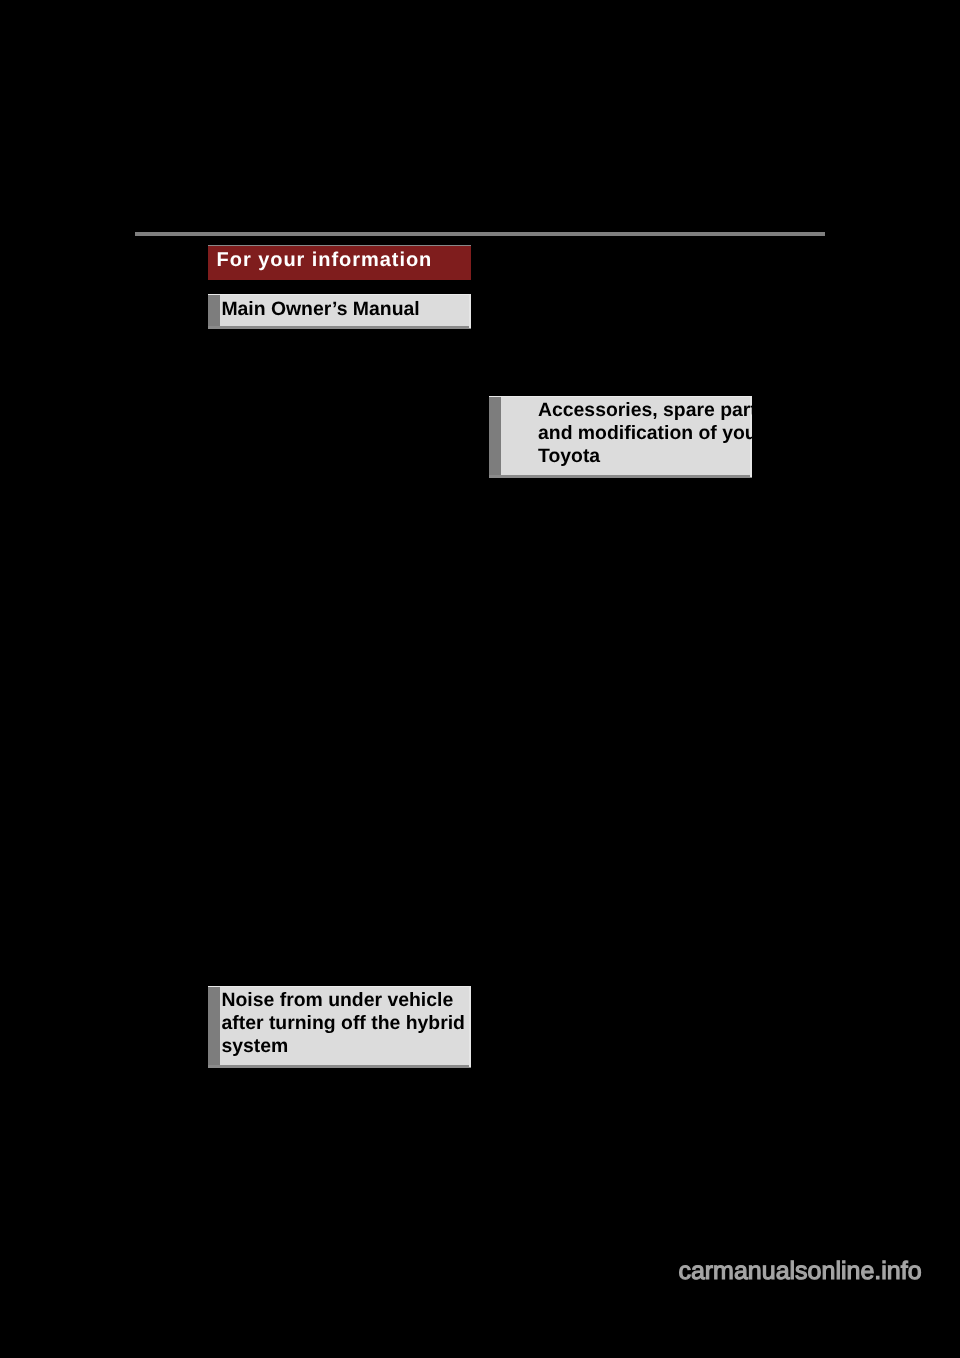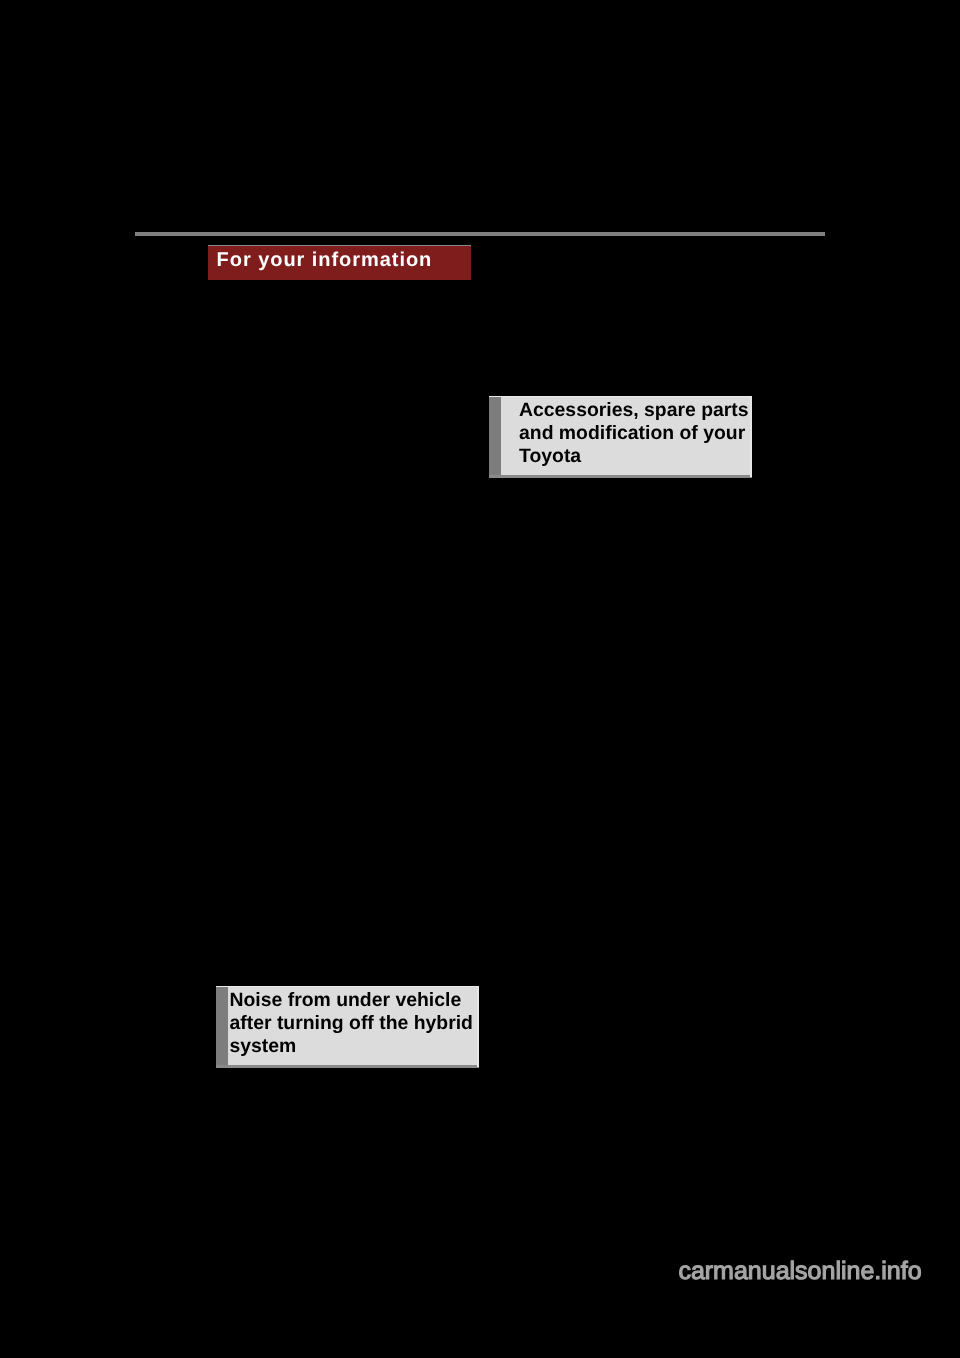--- a/index.html
+++ b/index.html
@@ -79,23 +79,23 @@
     font-size: 19.4px;
     font-weight: bold;
     line-height: 23.25px;
     white-space: pre;
   }
 
   #topic-main { left: 208px; top: 294px; width: 263px; height: 35.4px; }
   #topic-main .label { top: 3.6px; left: 13.4px; }
 
   #topic-accessories { left: 489px; top: 396px; width: 263px; height: 82px; }
-  #topic-accessories .label { top: 2.55px; left: 0; padding-left: 30px; }
+  #topic-accessories .label { top: 2.55px; left: 19px; padding-left: 30px; }
 
-  #topic-noise { left: 216px; top: 986px; width: 263px; height: 82px; }
+  #topic-noise { left: 208px; top: 986px; width: 263px; height: 82px; }
   #topic-noise .label { top: 2.9px; left: 13.5px; }
 
   .watermark {
     position: absolute;
     left: 678.4px; top: 1258px;
     color: #a5a5a5;
     font-size: 25px;
     line-height: 27.5px;
     white-space: nowrap;
     -webkit-text-stroke: 1.15px #a5a5a5;
@@ -106,20 +106,27 @@
 
 <div class="page">
 
   <div class="rule"></div>
 
   <div class="section-header">
     <span class="hl-top"></span>
     <span class="label">For your information</span>
   </div>
 
+  <div class="topic" id="topic-main">
+    <span class="bar"></span>
+    <span class="hl-top"></span>
+    <span class="shadow"></span>
+    <span class="hl-right"></span>
+    <span class="label">Main Owner’s Manual</span>
+  </div>
 
   <div class="topic" id="topic-accessories">
     <span class="bar"></span>
     <span class="hl-top"></span>
     <span class="shadow"></span>
     <span class="hl-right"></span>
     <span class="label">Accessories, spare parts
 and modification of your
 Toyota</span>
   </div>

